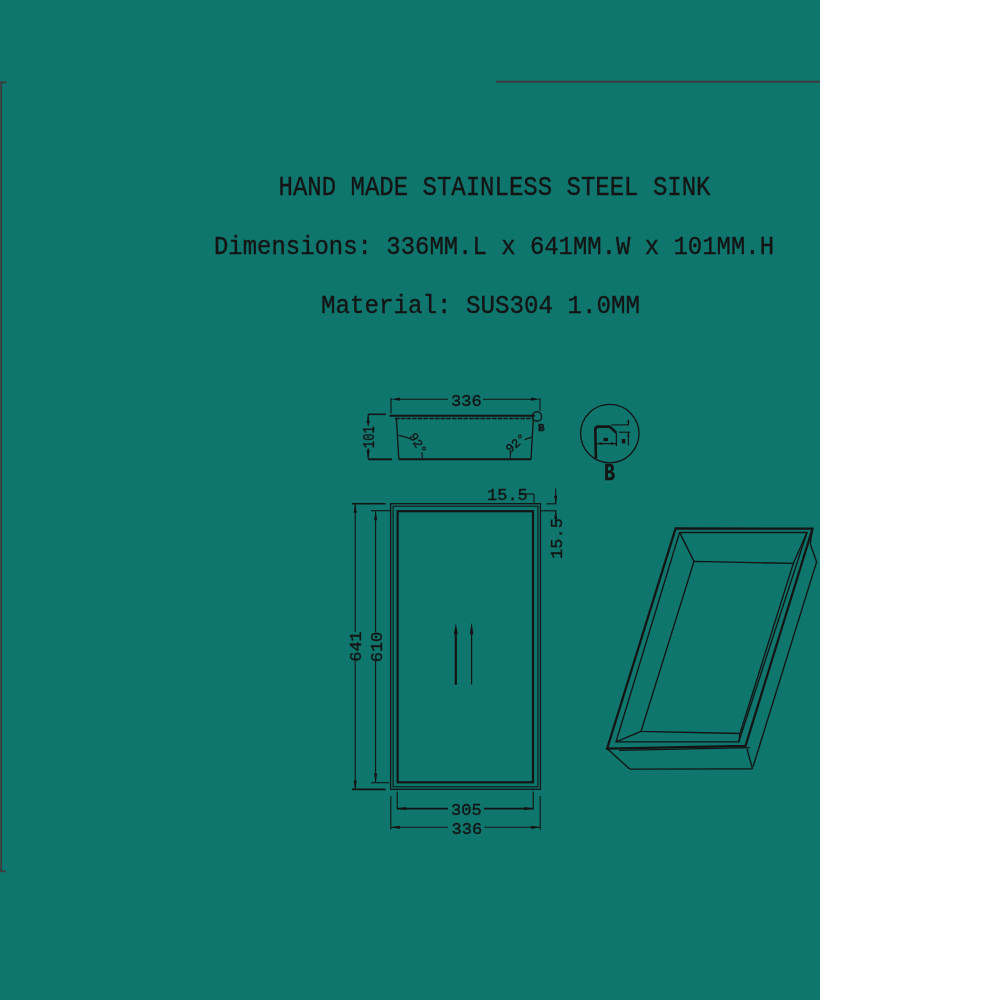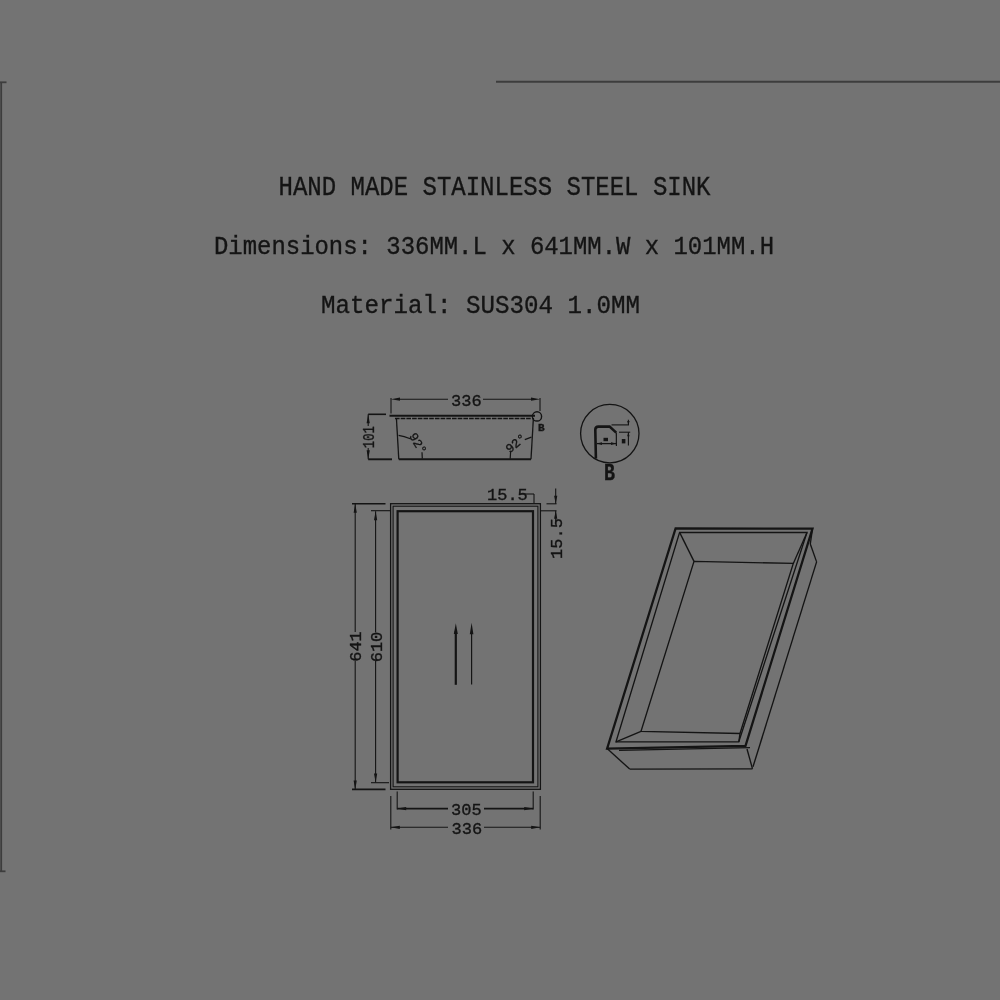--- a/index.html
+++ b/index.html
@@ -1,16 +1,16 @@
 <!DOCTYPE html>
 <html><head>
 <meta charset="utf-8">
 <style>
 html,body{margin:0;padding:0;background:#ffffff;}
-#page{position:relative;width:1000px;height:1000px;background:#737373;overflow:hidden;}
+#page{position:relative;width:820px;height:1000px;background:#0f766e;overflow:hidden;}
 text{font-family:"Liberation Mono",monospace;fill:#141414;stroke:#141414;stroke-width:0.35px;}
 </style>
 </head>
 <body>
 <div id="page">
 <svg width="1000" height="1000" viewBox="0 0 1000 1000" style="filter:blur(0.28px)">
 
 <g stroke="#3d3d3d" stroke-width="1.8" fill="none">
 <line x1="1.2" y1="82" x2="1.2" y2="871.3"></line>
 <line x1="0" y1="82.3" x2="6.5" y2="82.3"></line>

